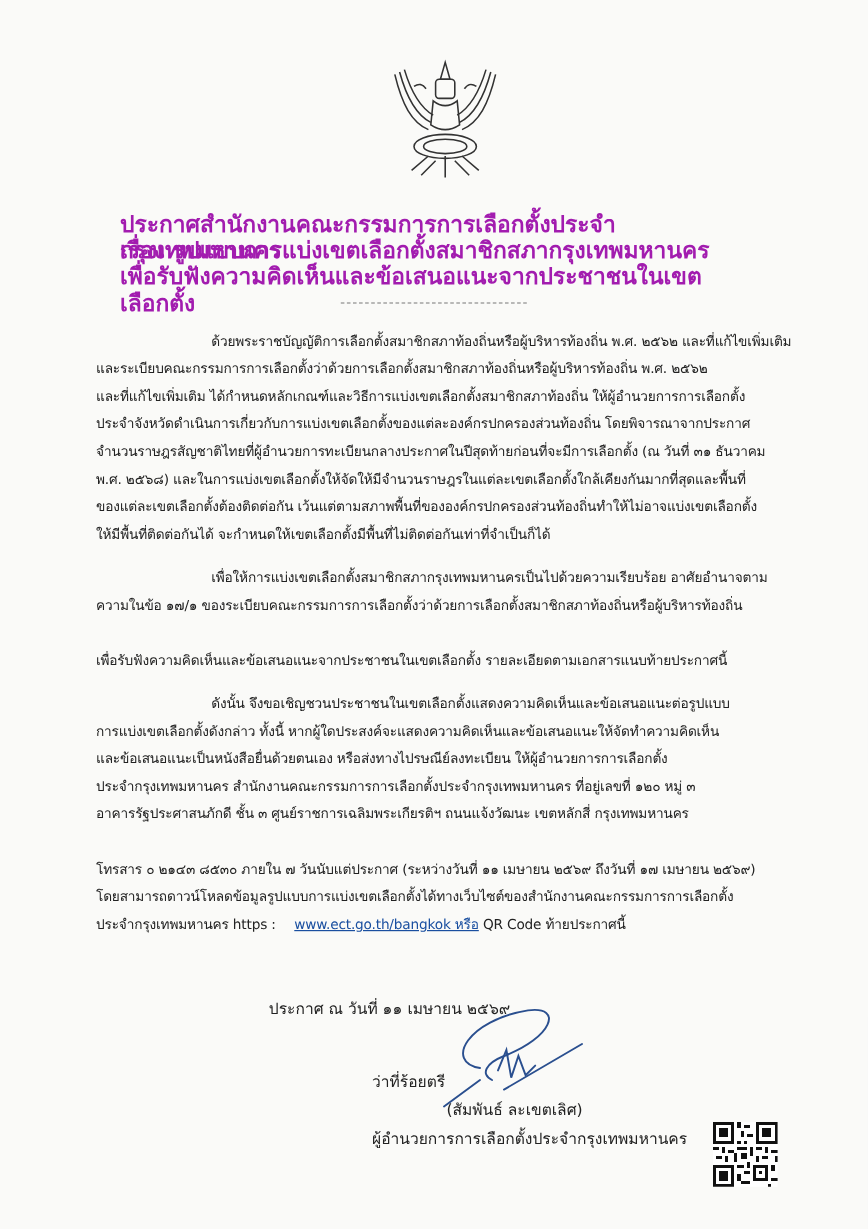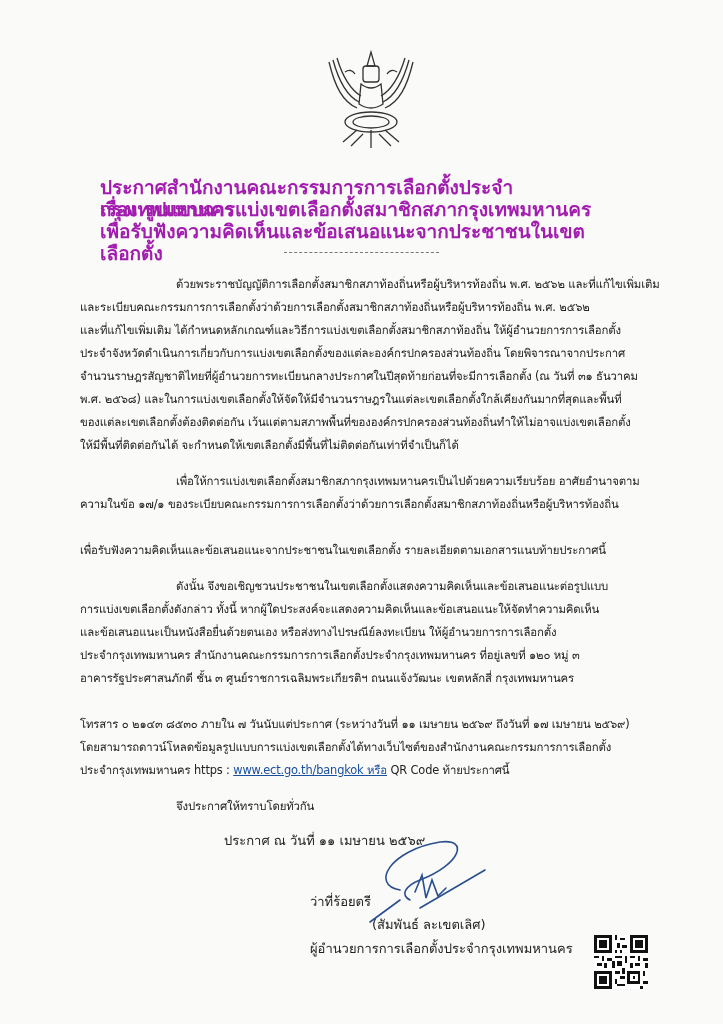--- a/index.html
+++ b/index.html
@@ -7,21 +7,21 @@
          font-family:"DejaVu Sans", "Liberation Sans", sans-serif; color:#222; }
   .page { position:absolute; left:0; top:0; width:723px; height:1024px; background:#fafaf8; }
   .garuda { position:absolute; left:323px; top:42px; width:96px; height:112px; }
   .heading { position:absolute; left:100px; width:523px; text-align:left; font-weight:bold;
              font-size:19px; line-height:22px; color:#a21caf; }
   .h1 { top:176px; } .h2 { top:198px; } .h3 { top:220px; }
   .divider { position:absolute; left:284px; top:252px; width:155px; border-top:1px dashed #777; }
   .line { position:absolute; left:80px; width:580px; font-size:11.4px; line-height:23px; white-space:nowrap;
           color:#222; letter-spacing:-0.15px; }
   .indent { left:166px; width:510px;margin-left:10px; }
-  .link { color:#1a4fa0; text-decoration:underline; }
+  .link { color:#1a4fa0; text-decoration:underline;margin-left:12px; }
   .sigblock { position:absolute; font-size:13px; white-space:nowrap; color:#222; }
   .qr { position:absolute; left:594px; top:935px; width:54px; height:54px; }
   .signature { position:absolute; left:360px; top:830px; width:130px; height:110px; }
 </style>
 </head>
 <body>
 
 <div class="page">
 
   <svg class="garuda" viewBox="0 0 96 112">
@@ -60,21 +60,20 @@
   <div class="line" style="top:598px">การแบ่งเขตเลือกตั้งดังกล่าว ทั้งนี้ หากผู้ใดประสงค์จะแสดงความคิดเห็นและข้อเสนอแนะให้จัดทำความคิดเห็น</div>
   <div class="line" style="top:621px">และข้อเสนอแนะเป็นหนังสือยื่นด้วยตนเอง หรือส่งทางไปรษณีย์ลงทะเบียน ให้ผู้อำนวยการการเลือกตั้ง</div>
   <div class="line" style="top:644px">ประจำกรุงเทพมหานคร สำนักงานคณะกรรมการการเลือกตั้งประจำกรุงเทพมหานคร ที่อยู่เลขที่ ๑๒๐ หมู่ ๓</div>
   <div class="line" style="top:667px">อาคารรัฐประศาสนภักดี ชั้น ๓ ศูนย์ราชการเฉลิมพระเกียรติฯ ถนนแจ้งวัฒนะ เขตหลักสี่ กรุงเทพมหานคร</div>
   <div class="line" style="top:713px">โทรสาร ๐ ๒๑๔๓ ๘๕๓๐ ภายใน ๗ วันนับแต่ประกาศ (ระหว่างวันที่ ๑๑ เมษายน ๒๕๖๙ ถึงวันที่ ๑๗ เมษายน ๒๕๖๙)</div>
   <div class="line" style="top:736px">โดยสามารถดาวน์โหลดข้อมูลรูปแบบการแบ่งเขตเลือกตั้งได้ทางเว็บไซต์ของสำนักงานคณะกรรมการการเลือกตั้ง</div>
   <div class="line" style="top:759px">
     <span>ประจำกรุงเทพมหานคร  https : </span><span class="link">www.ect.go.th/bangkok  หรือ</span><span> QR Code ท้ายประกาศนี้</span>
   </div>
 
-  <div class="line indent" style="top:795px">จึงประกาศให้ทราบโดยทั่วกัน</div>
 
   <div class="sigblock" style="left:224px; top:830px">ประกาศ ณ วันที่  ๑๑  เมษายน  ๒๕๖๙</div>
 
   <svg class="signature" viewBox="0 0 130 110">
     <g fill="none" stroke="#2a4f8f" stroke-width="1.6" stroke-linecap="round">
       <path d="M40 60 C10 55 30 20 80 12 C110 8 100 35 60 50 C45 56 40 65 50 70"></path>
       <path d="M55 62 L62 45 L66 68 L72 50 L78 66 L86 58"></path>
       <path d="M10 92 L40 70"></path>
       <path d="M60 78 L125 40"></path>
     </g>

